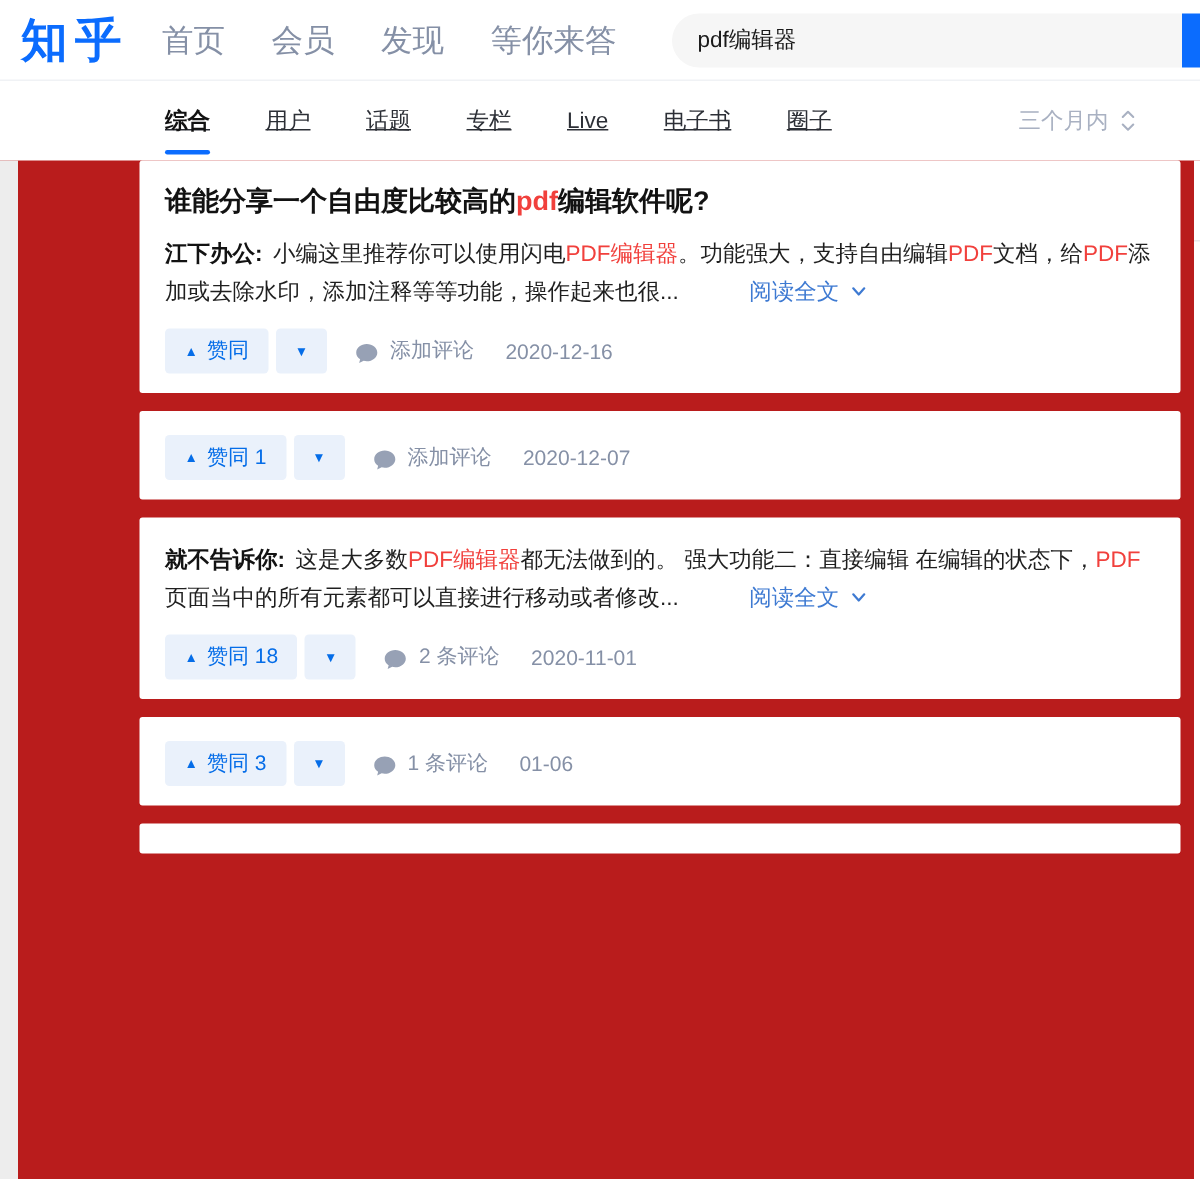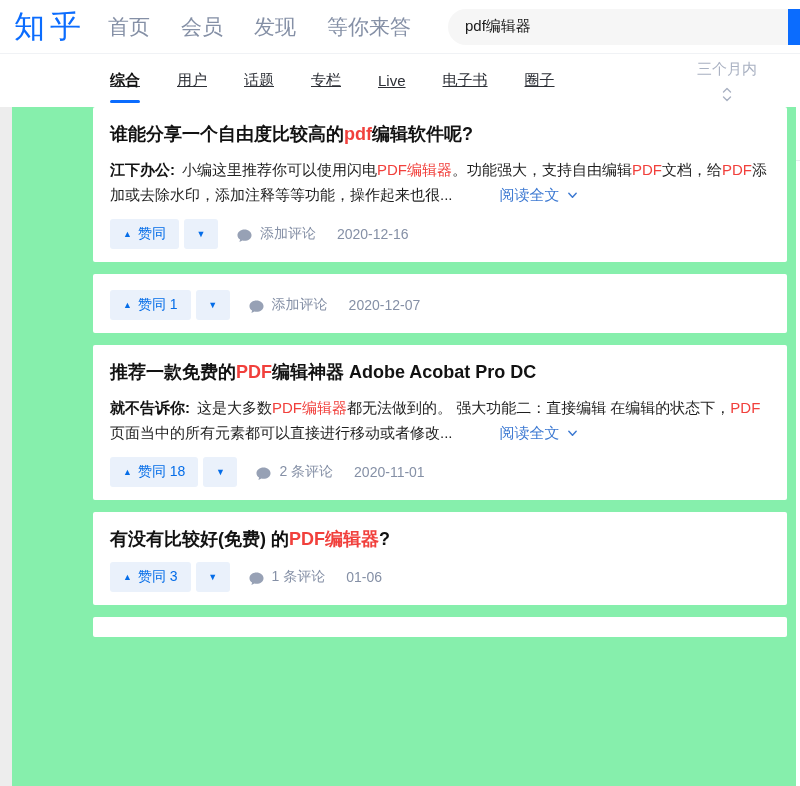--- a/index.html
+++ b/index.html
@@ -4,41 +4,41 @@
 <style>
   * { margin:0; padding:0; box-sizing:border-box; }
   html,body { width:800px; height:786px; }
   body {
     font-family:"Liberation Sans","DejaVu Sans",sans-serif;
     background:#fff; overflow:hidden; position:relative; color:#121212;
   }
   
   .header { height:54px; display:flex; align-items:center; background:#fff;
             border-bottom:1px solid #f0f2f5; padding-left:14px; }
-  .logo { font-size:31px; font-weight:normal; color:#0b6cfe; letter-spacing:5px; cursor:pointer; white-space:nowrap; }
+  .logo { font-size:31px; font-weight:bold; color:#0b6cfe; letter-spacing:5px; cursor:pointer; white-space:nowrap; }
   .nav { display:flex; gap:31px; margin-left:22px; color:#8590a6; font-size:21px; }
   .nav a { cursor:pointer; text-decoration:none; color:#8590a6; white-space:nowrap; }
   .search { margin-left:auto; display:flex; height:36px; width:352px; }
   .search-input { flex:1; background:#f6f6f6; border:none; outline:none;
                   border-radius:18px 0 0 18px; padding:0 14px 0 17px;
                   font-size:15px; color:#1a1a1a; font-family:inherit; min-width:0; }
   .search-btn { width:12px; background:#0b6cfe; border:none; cursor:pointer; }
   
   .tabbar { height:53px; display:flex; align-items:center; background:#fff;
             padding:0 43px 0 110px; }
   .tabs { display:flex; gap:37px; font-size:15px; color:#2c2f36; height:100%;text-decoration:underline; }
   .tab { height:100%; display:flex; align-items:center; position:relative; cursor:pointer; white-space:nowrap; }
   .tab.active { color:#121212; font-weight:600; }
   .tab.active::after { content:""; position:absolute; left:0; right:0; bottom:4px;
                        height:3px; background:#0b6cfe; border-radius:2px; }
   .filter { margin-left:auto; display:flex; align-items:center; gap:8px;
-            color:#a9b1c2; font-size:15px; cursor:pointer; white-space:nowrap;flex-direction:column; }
+            color:#a9b1c2; font-size:15px; cursor:pointer; white-space:nowrap; }
   
   .content { position:absolute; top:107px; left:0; right:0; bottom:0;
-             background:#86efac; padding-left:93px; }
+             background:#b91c1c; padding-left:93px; }
   .left-edge { position:absolute; left:0; top:0; bottom:0; width:12px; background:#ededed; }
   .right-sliver { position:absolute; right:0; top:0; bottom:0; width:4px; background:#fff; }
   .right-sliver .divider { position:absolute; top:53px; left:0; right:0; height:1px; background:#e8eaee; }
   .cards { width:694px; display:flex; flex-direction:column; gap:12px; }
   .card { background:#fff; border-radius:2px; padding:16px 20px 13px 17px; }
   .card-stub { height:20px; padding:0; }
   .card-title { font-size:18px; line-height:22px; font-weight:600; color:#121212;
                 margin-bottom:12px; cursor:pointer; }
   .hl { color:#f1403c; }
   .excerpt { font-size:15px; line-height:25px; color:#1f1f1f; margin-bottom:12px; }
@@ -140,21 +140,20 @@
         <svg width="15" height="15" viewBox="0 0 16 16" fill="#97a1b5">
           <path d="M8 1.5C3.9 1.5.5 4.2.5 7.6c0 1.9 1.1 3.6 2.8 4.7L2.6 15l3.2-1.6c.7.2 1.4.3 2.2.3 4.1 0 7.5-2.7 7.5-6.1S12.1 1.5 8 1.5z"></path>
         </svg>
         <span>添加评论</span>
       </a>
       <span class="date">2020-12-07</span>
     </div>
   </div>
 
   <div class="card">
-    <h2 class="card-title"><span>推荐一款免费的</span><span class="hl">PDF</span><span>编辑神器 Adobe Acobat Pro DC</span></h2>
     <p class="excerpt"><span class="author">就不告诉你:</span><span><span>这是大多数</span><span class="hl">PDF编辑器</span><span>都无法做到的。 强大功能二：直接编辑 在编辑的状态下，</span><span class="hl">PDF</span><span>页面当中的所有元素都可以直接进行移动或者修改...</span></span><a class="read-more"><span>阅读全文</span><svg width="11" height="11" viewBox="0 0 12 12" fill="none" stroke="currentColor" stroke-width="1.6" stroke-linecap="round" stroke-linejoin="round">
               <polyline points="2,3.5 6,8 10,3.5"></polyline>
             </svg></a></p>
     <div class="actions">
       <button class="vote">
         <span class="tri">▲</span>
         <span>赞同 18</span>
       </button>
       <button class="vote vote-down">
         <span class="tri">▼</span>
@@ -163,21 +162,20 @@
         <svg width="15" height="15" viewBox="0 0 16 16" fill="#97a1b5">
           <path d="M8 1.5C3.9 1.5.5 4.2.5 7.6c0 1.9 1.1 3.6 2.8 4.7L2.6 15l3.2-1.6c.7.2 1.4.3 2.2.3 4.1 0 7.5-2.7 7.5-6.1S12.1 1.5 8 1.5z"></path>
         </svg>
         <span>2 条评论</span>
       </a>
       <span class="date">2020-11-01</span>
     </div>
   </div>
 
   <div class="card">
-    <h2 class="card-title"><span>有没有比较好(免费) 的</span><span class="hl">PDF编辑器</span><span>?</span></h2>
     <div class="actions">
       <button class="vote">
         <span class="tri">▲</span>
         <span>赞同 3</span>
       </button>
       <button class="vote vote-down">
         <span class="tri">▼</span>
       </button>
       <a class="comment">
         <svg width="15" height="15" viewBox="0 0 16 16" fill="#97a1b5">

